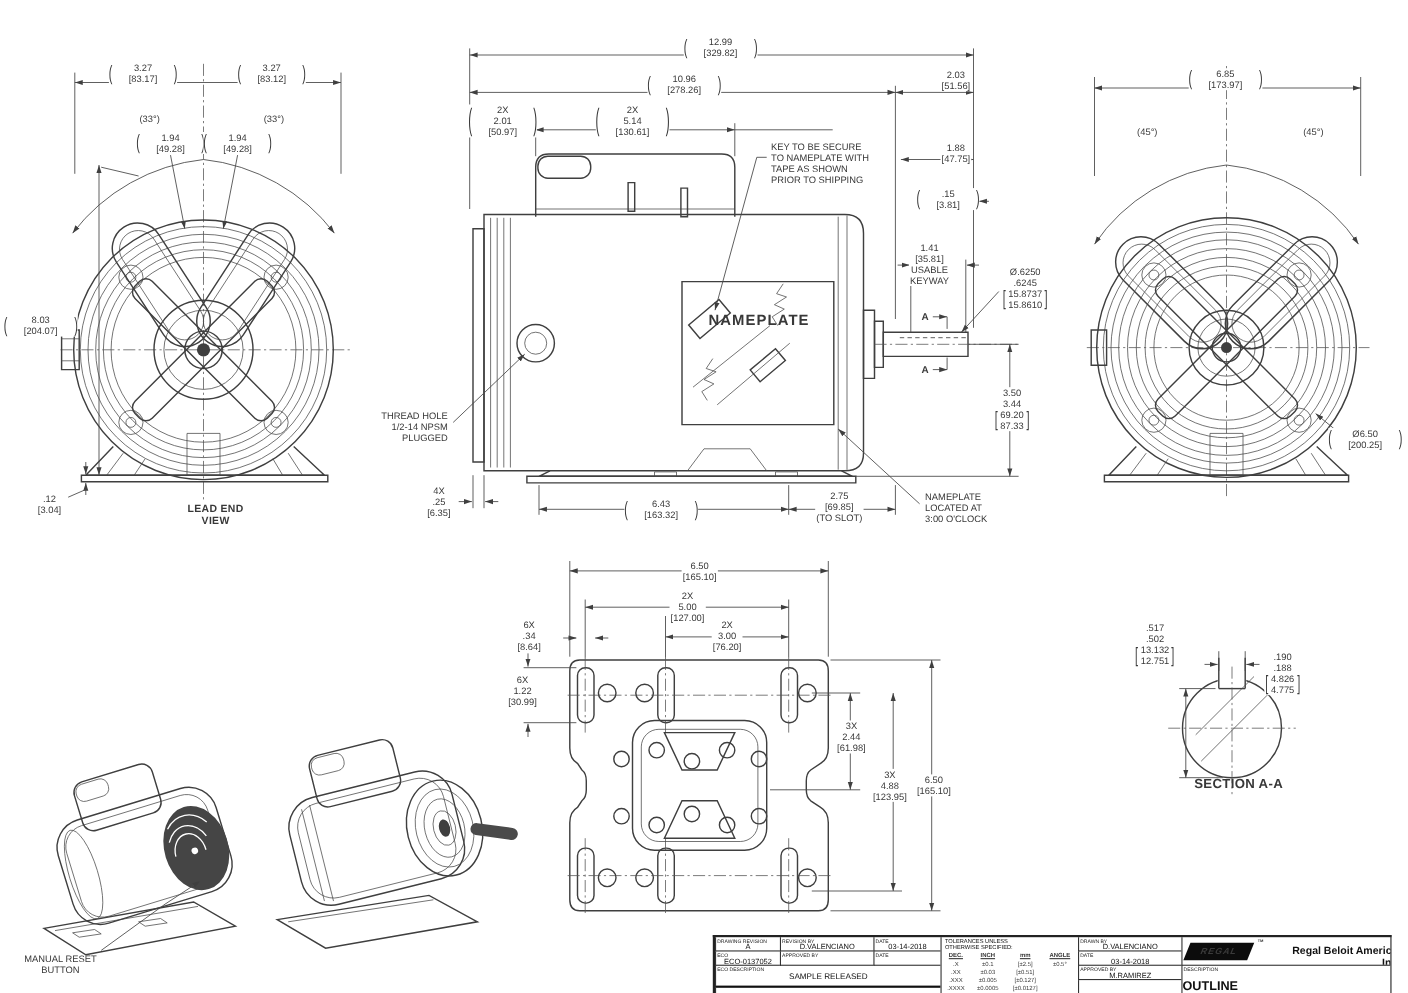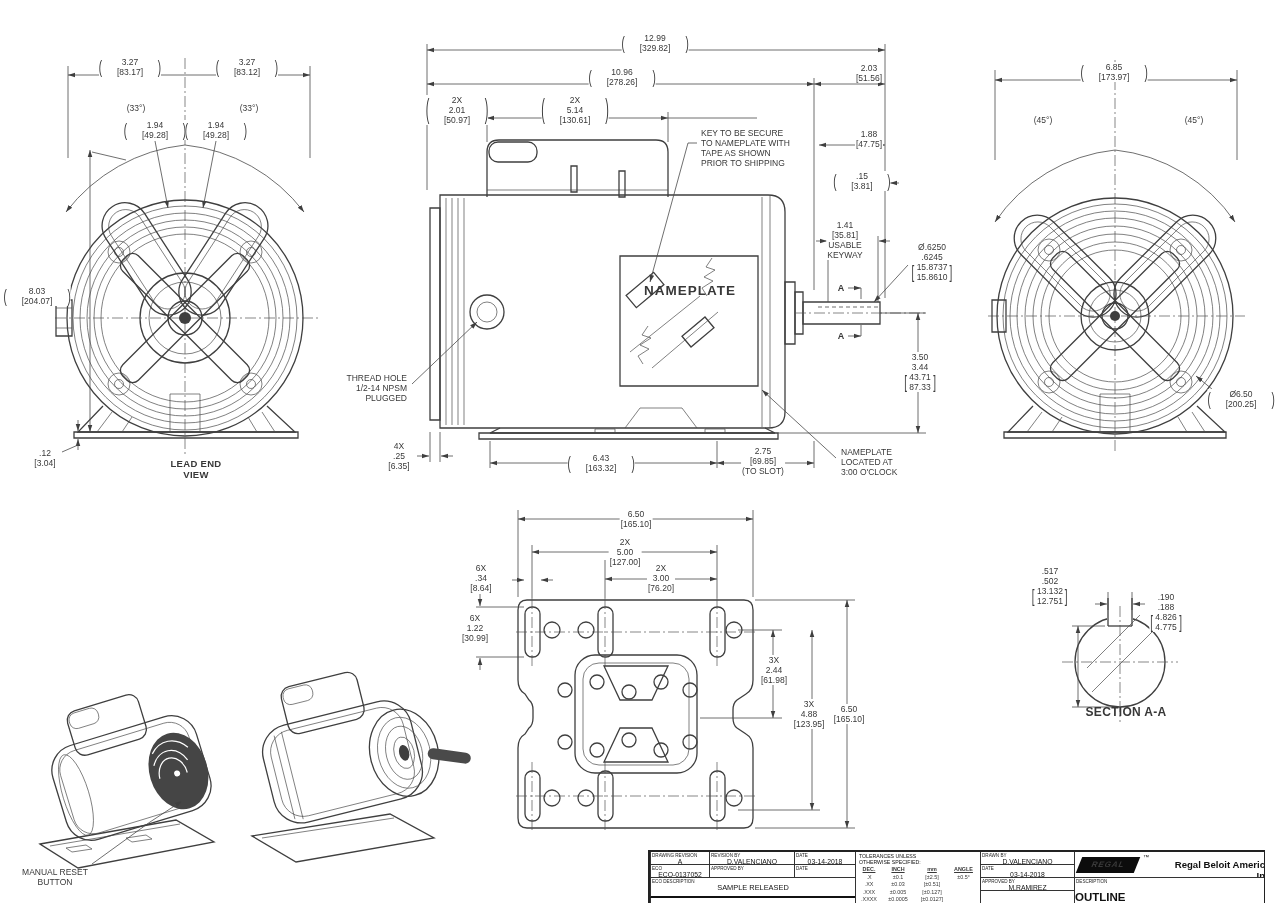--- a/index.html
+++ b/index.html
@@ -455,21 +455,21 @@
 <div class="lbl secA nobg" style="left:841px;top:288px">
   <span class="ln">A</span>
 </div>
 <div class="lbl secA nobg" style="left:841px;top:336px">
   <span class="ln">A</span>
 </div>
 <div class="lbl" style="left:920px;top:372px">
   <span class="ln">3.50</span>
   <span class="ln">3.44</span>
   <span class="brk">
-    <span class="ln">43.71</span>
+    <span class="ln">69.20</span>
     <span class="ln">87.33</span>
   </span>
 </div>
 <div class="lbl rightal" style="left:408px;top:388px">
   <span class="ln">THREAD HOLE</span>
   <span class="ln">1/2-14 NPSM</span>
   <span class="ln">PLUGGED</span>
 </div>
 <div class="lbl" style="left:399px;top:456px">
   <span class="ln">4X</span>

